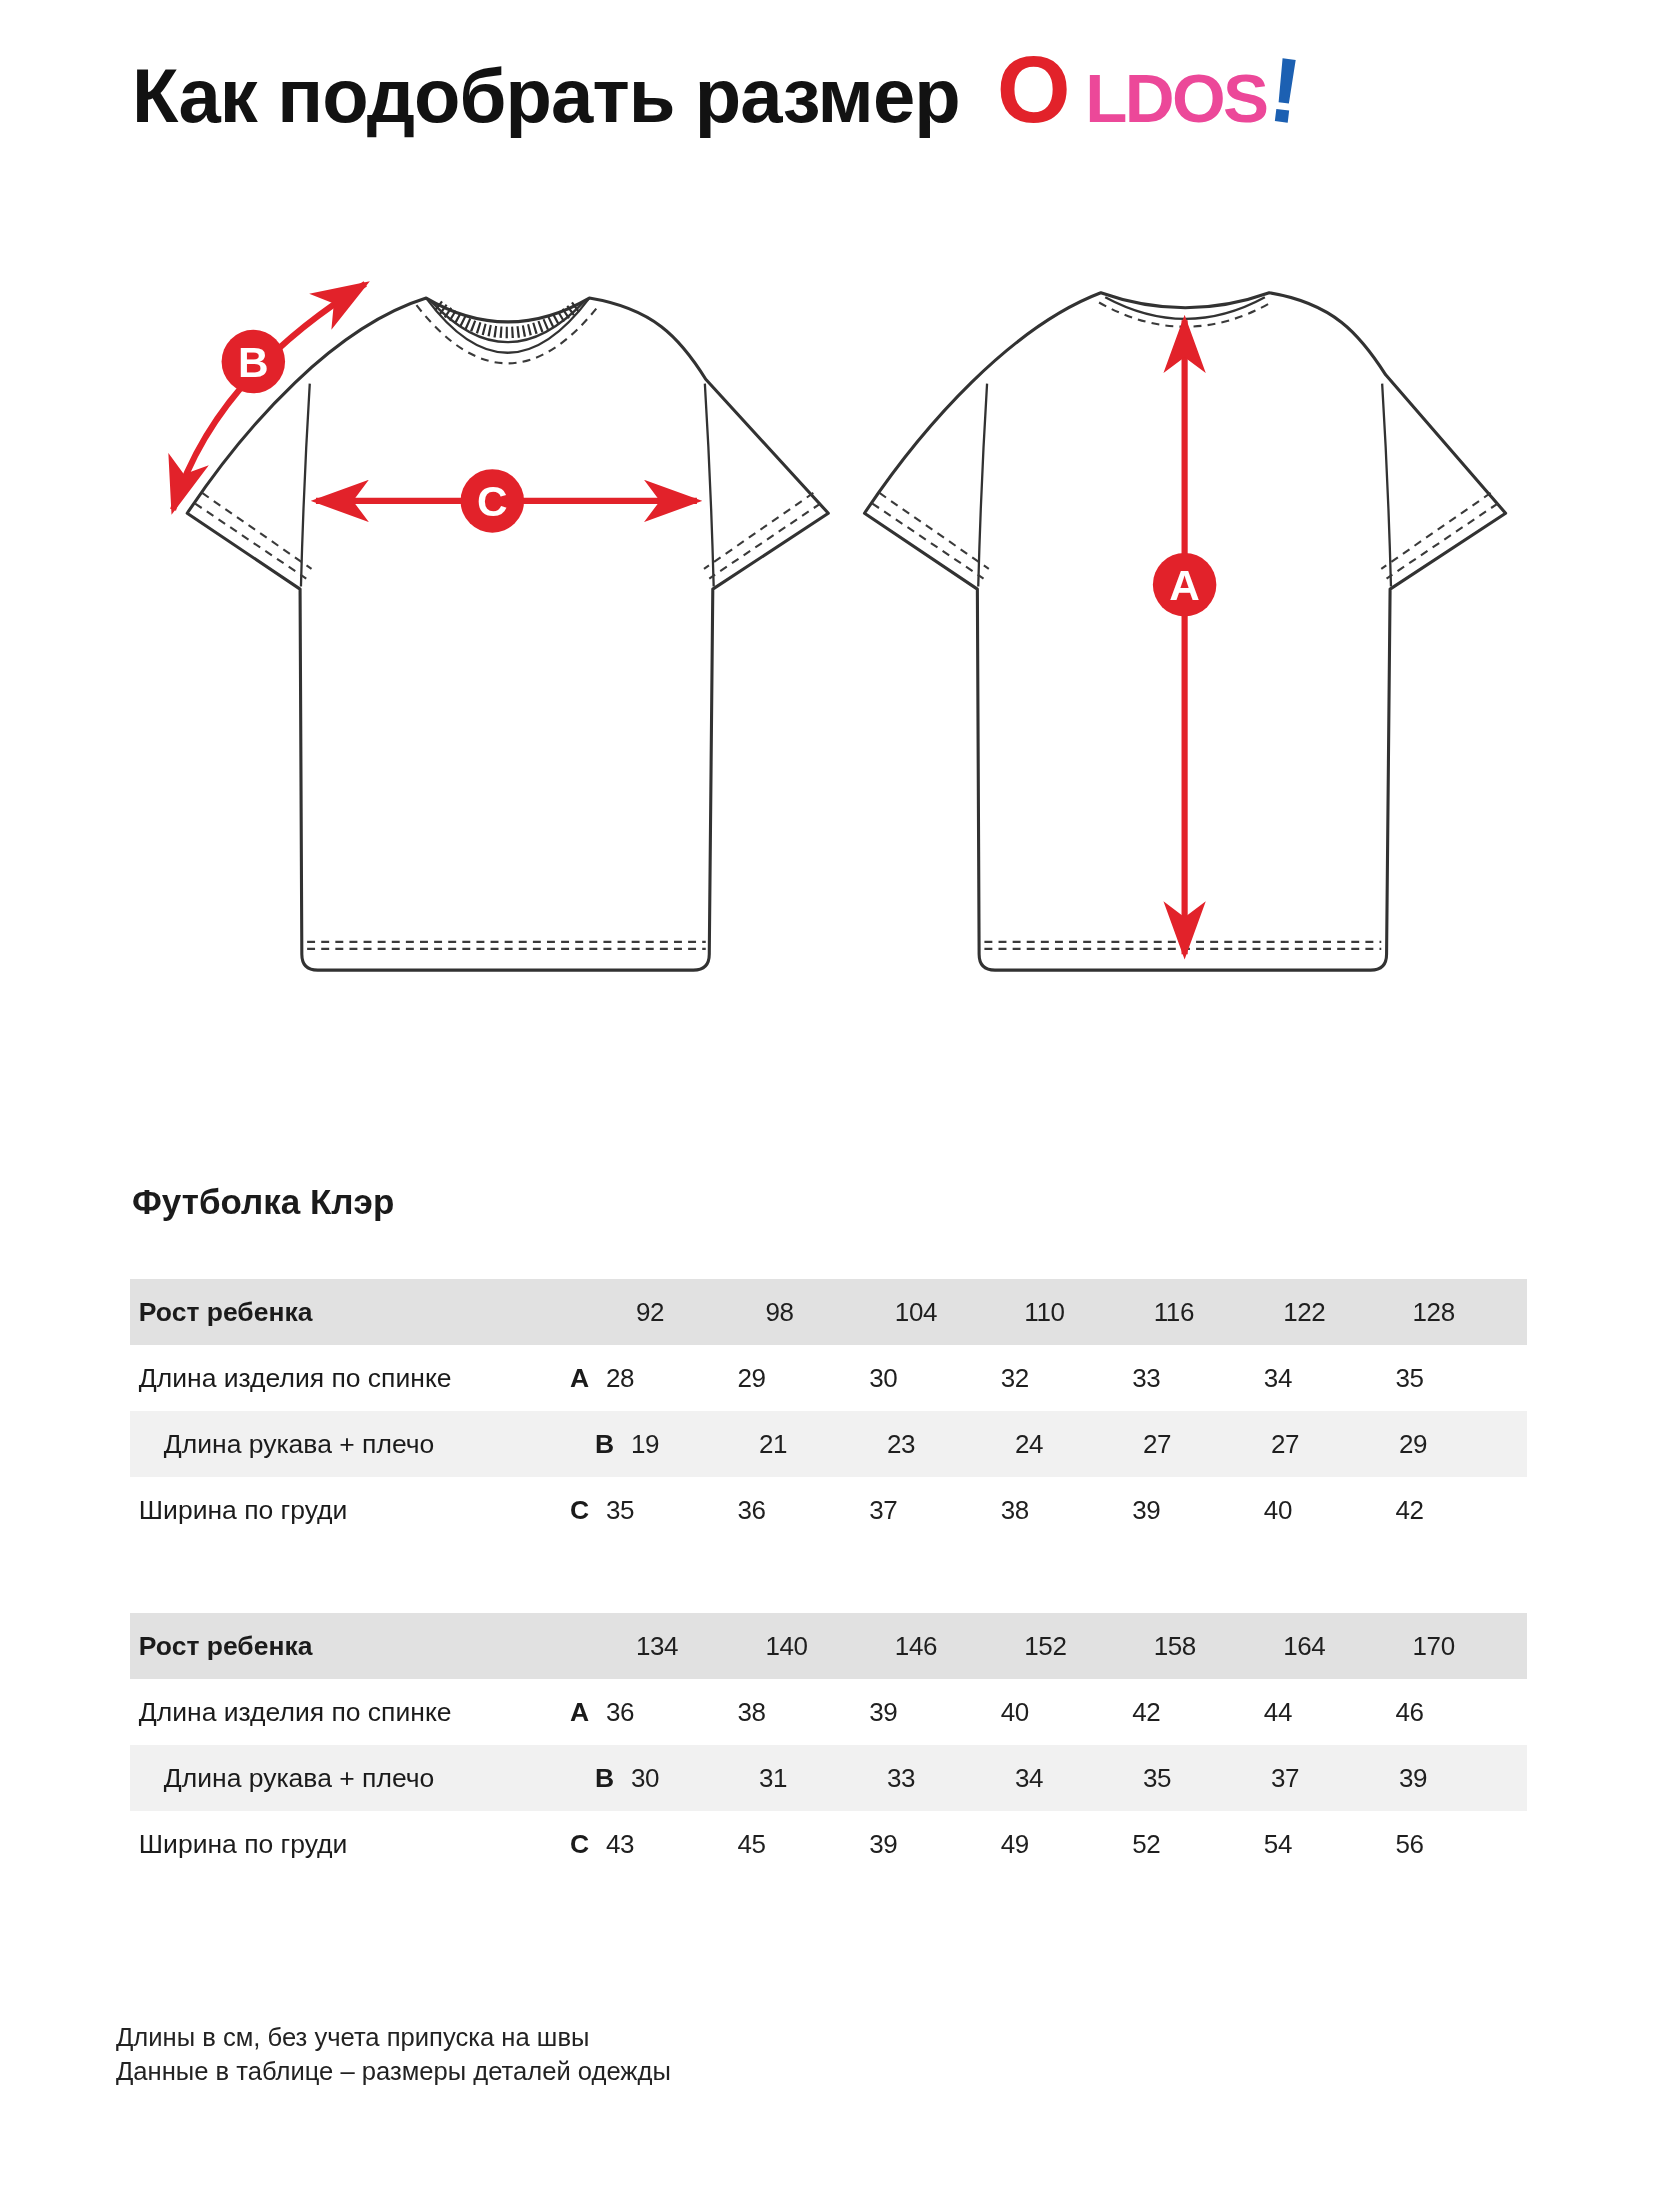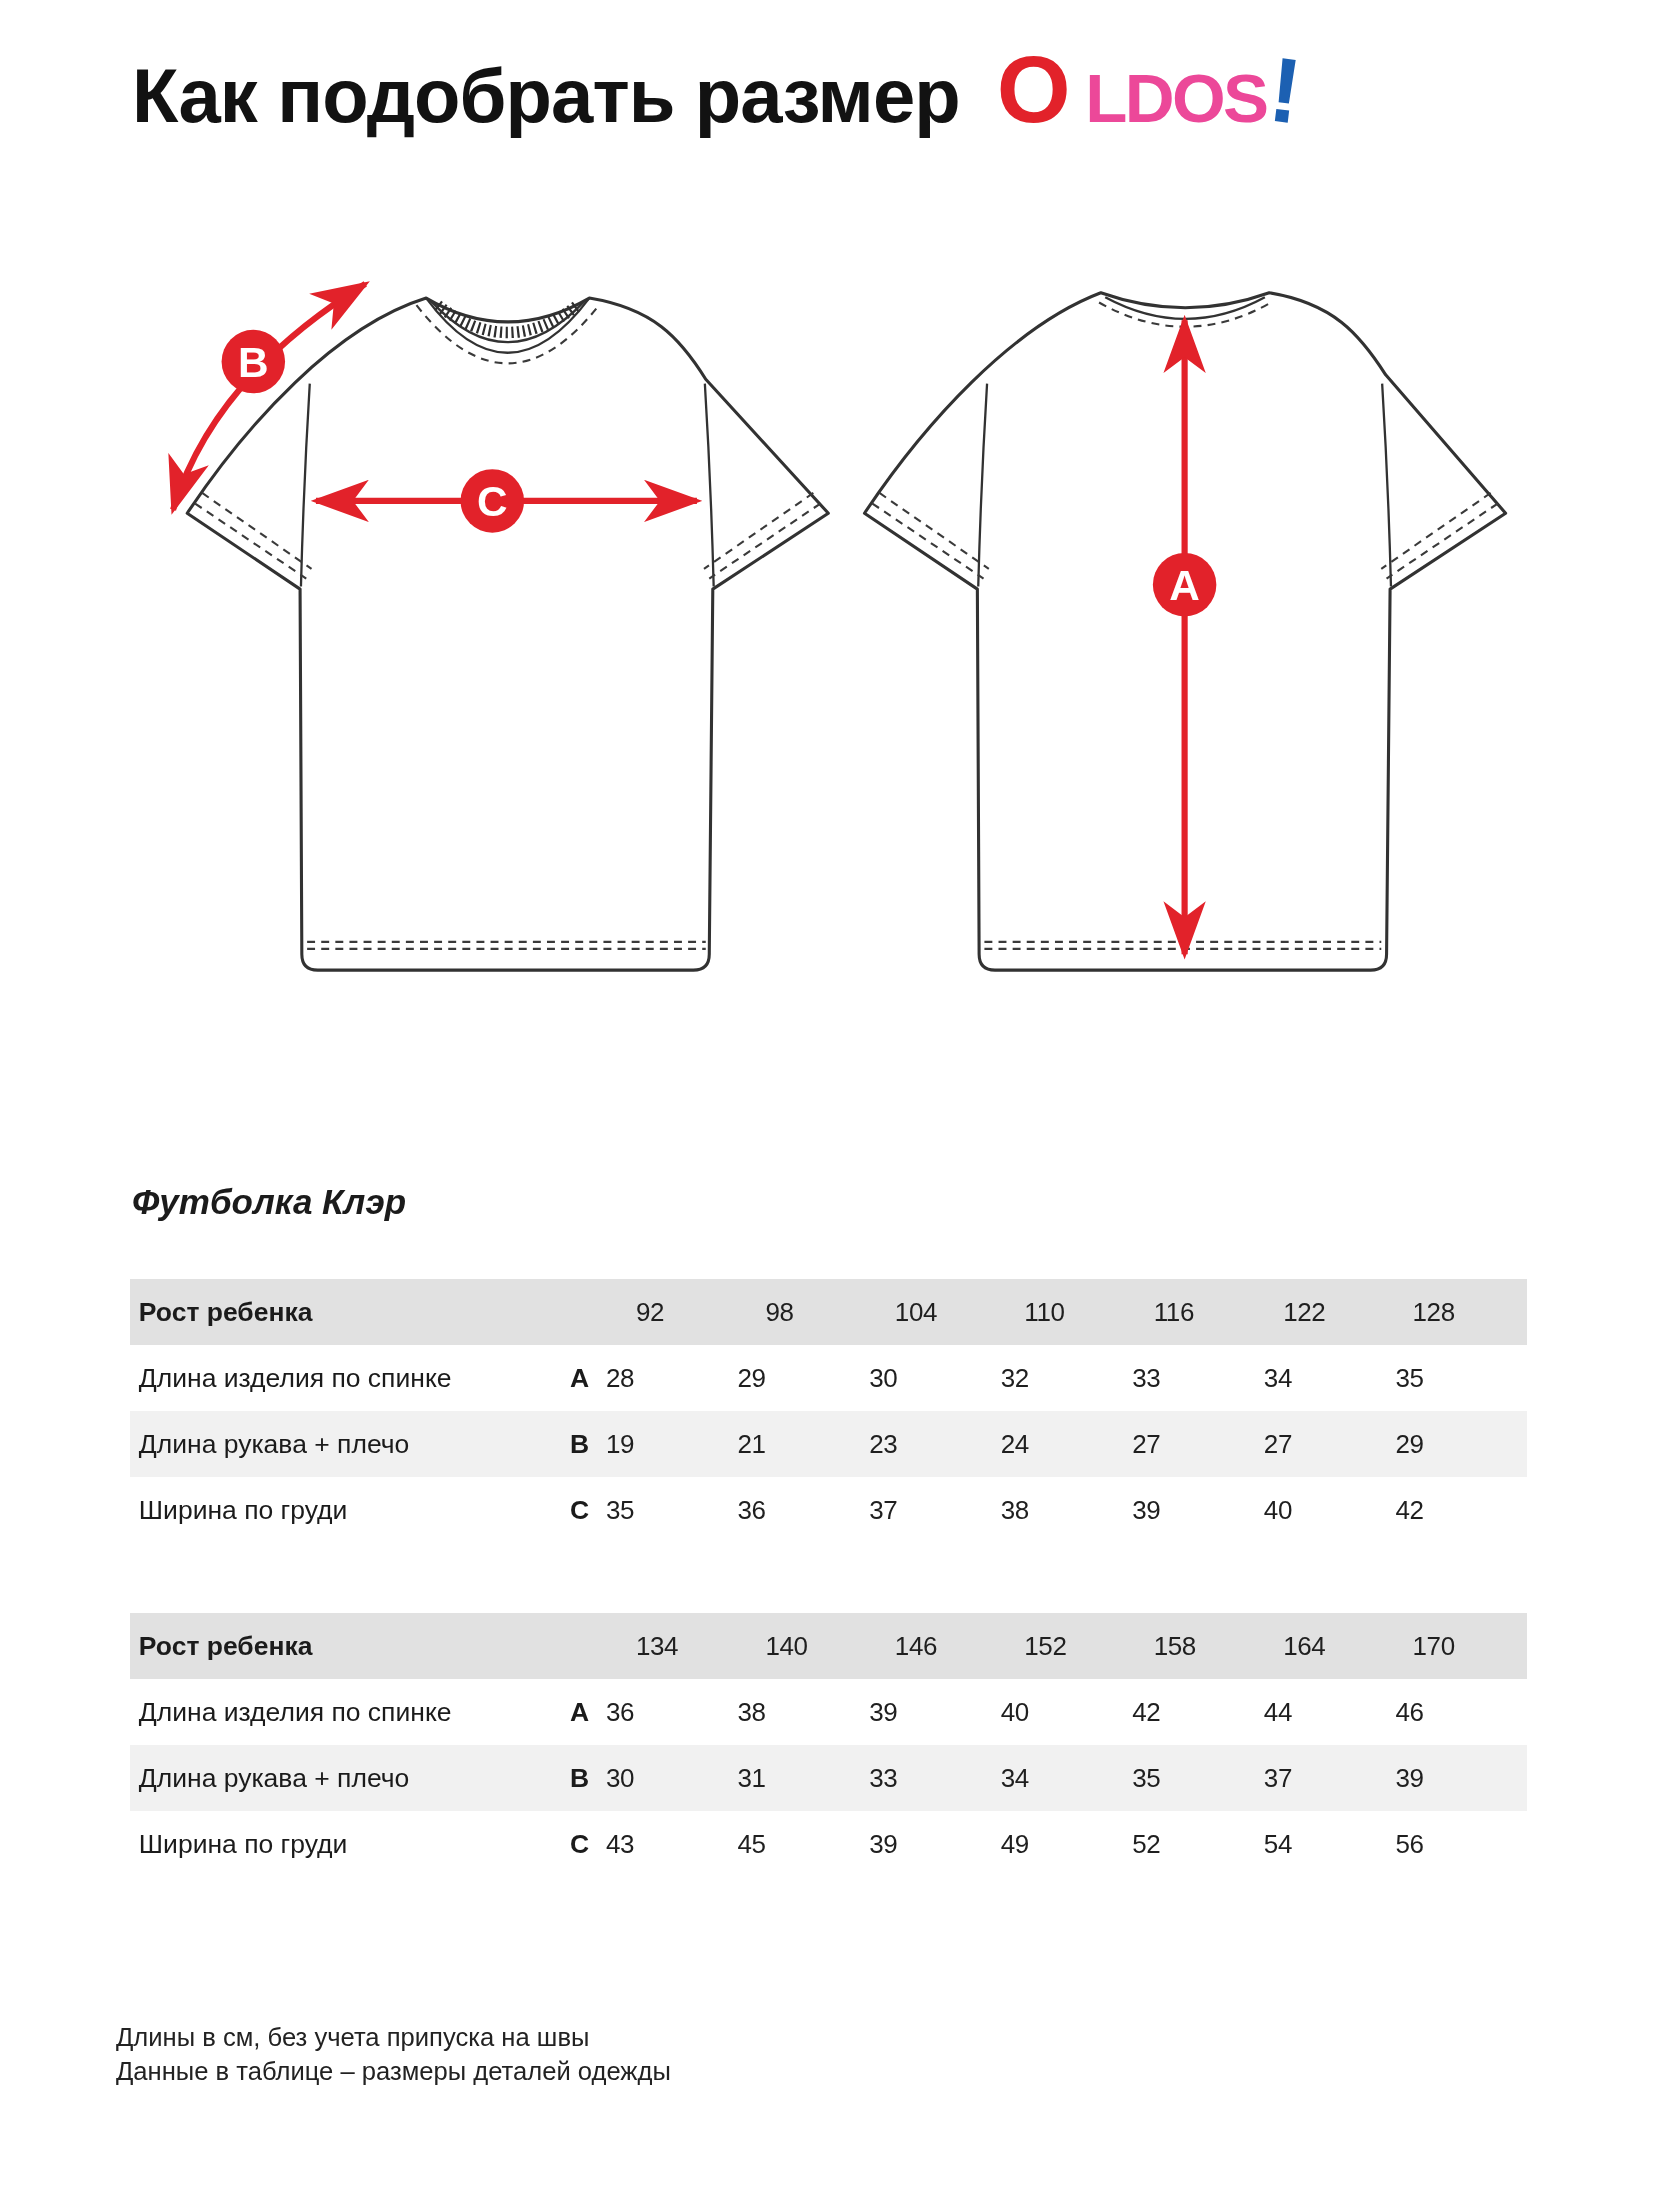--- a/index.html
+++ b/index.html
@@ -35,29 +35,29 @@
   .redline{stroke:#e2222a;stroke-width:7;fill:none;}
   .badge{fill:#e2222a;}
   .badge-letter{
     fill:#ffffff;font-size:48px;font-weight:bold;text-anchor:middle;
     font-family:"Liberation Sans","DejaVu Sans",sans-serif;
   }
 
   
   .product{
     position:absolute;left:132px;top:1182px;margin:0;
-    font-size:35px;font-weight:bold;color:#1b1b1b;font-style:italic;
+    font-size:35px;font-weight:bold;color:#1b1b1b;
   }
   .size-table{position:absolute;left:130px;width:1397px;}
   .t-row{
     display:grid;grid-template-columns:423px 53px repeat(7,1fr);
     height:66px;align-items:center;
   }
   .t-row.t-header{background:#e1e1e1;gap:15px;}
-  .t-row.alt{background:#f1f1f1;}
+  .t-row.alt{background:#f1f1f1;padding-left:25px;}
   .cell{font-size:26.5px;}
   .cell.label{padding-left:8.8px;}
   .cell.label.hdr{font-weight:bold;}
   .cell.letter{font-weight:bold;text-align:center;}
   .cell.num{font-size:26px;text-align:left;letter-spacing:-0.4px;color:#1f1f1f;}
 
   
   .notes{position:absolute;left:116px;top:2020px;}
   .notes p{margin:0;font-size:25.6px;line-height:34px;color:#222222;}
 </style>

